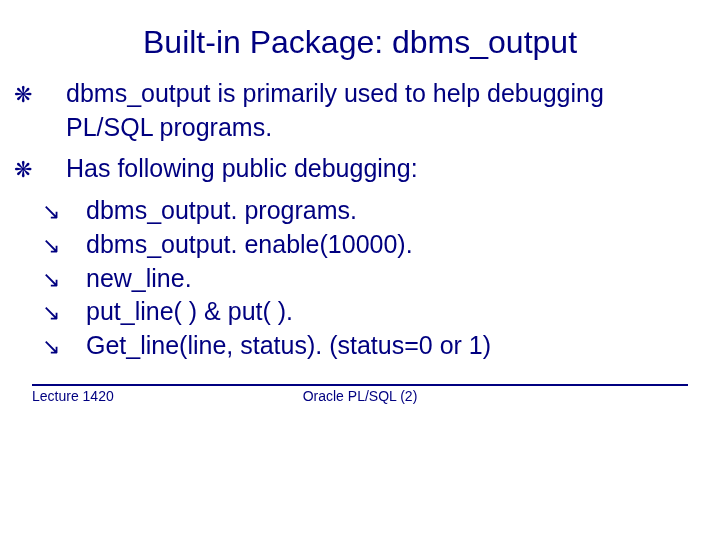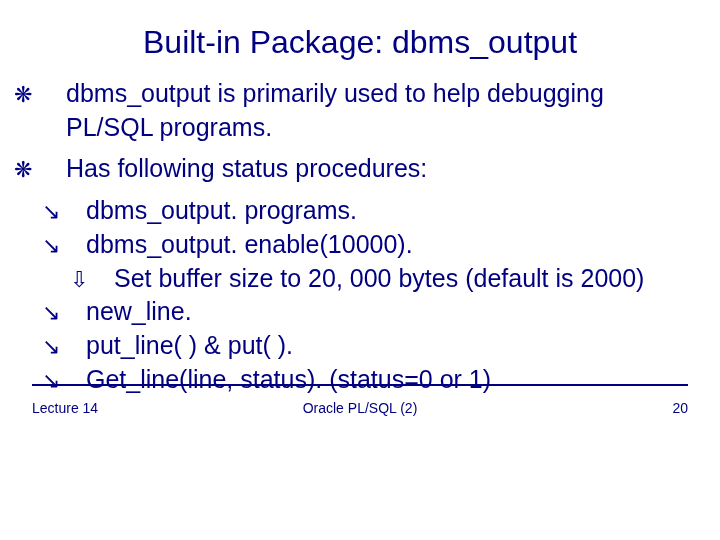--- a/index.html
+++ b/index.html
@@ -71,47 +71,45 @@
     position: absolute;
     left: 32px;
     right: 32px;
     bottom: 46px;
     border-top: 2px solid #000080;
   }
   .footer {
     position: absolute;
     left: 32px;
     right: 32px;
-    bottom: 16px;
+    bottom: 28px;
     display: flex;
-    justify-content: space-between;
     align-items: center;
     font-family: "Comic Sans MS", cursive, sans-serif;
     font-size: 14px;
     color: #000080;
   }
   .footer .center {
     position: absolute;
     left: 0;
     right: 0;
     text-align: center;
   }
 </style>
 </head>
 <body>
 <div class="slide">
 
   <h1 class="title">Built-in Package: dbms_output</h1>
 
   <div class="content">
     <p class="l1"><span class="bullet1">❋</span><span>dbms_output is primarily used to help debugging PL/SQL programs.</span></p>
-    <p class="l1"><span class="bullet1">❋</span><span>Has following status procedures:</span></p>
+    <p class="l1"><span class="bullet1">❋</span><span>Has following public debugging:</span></p>
     <p class="l2"><span class="bullet2">↘</span><span>dbms_output. programs.</span></p>
     <p class="l2"><span class="bullet2">↘</span><span>dbms_output. enable(10000).</span></p>
-    <p class="l3"><span class="bullet3">⇩</span><span>Set buffer size to 20, 000 bytes (default is 2000)</span></p>
     <p class="l2"><span class="bullet2">↘</span><span>new_line.</span></p>
     <p class="l2"><span class="bullet2">↘</span><span>put_line( ) &amp; put( ).</span></p>
     <p class="l2"><span class="bullet2">↘</span><span>Get_line(line, status). (status=0 or 1)</span></p>
   </div>
 
   <div class="footer-line"></div>
   <div class="footer">
     <span>Lecture 14</span>
     <span class="center">Oracle PL/SQL (2)</span>
     <span>20</span>

